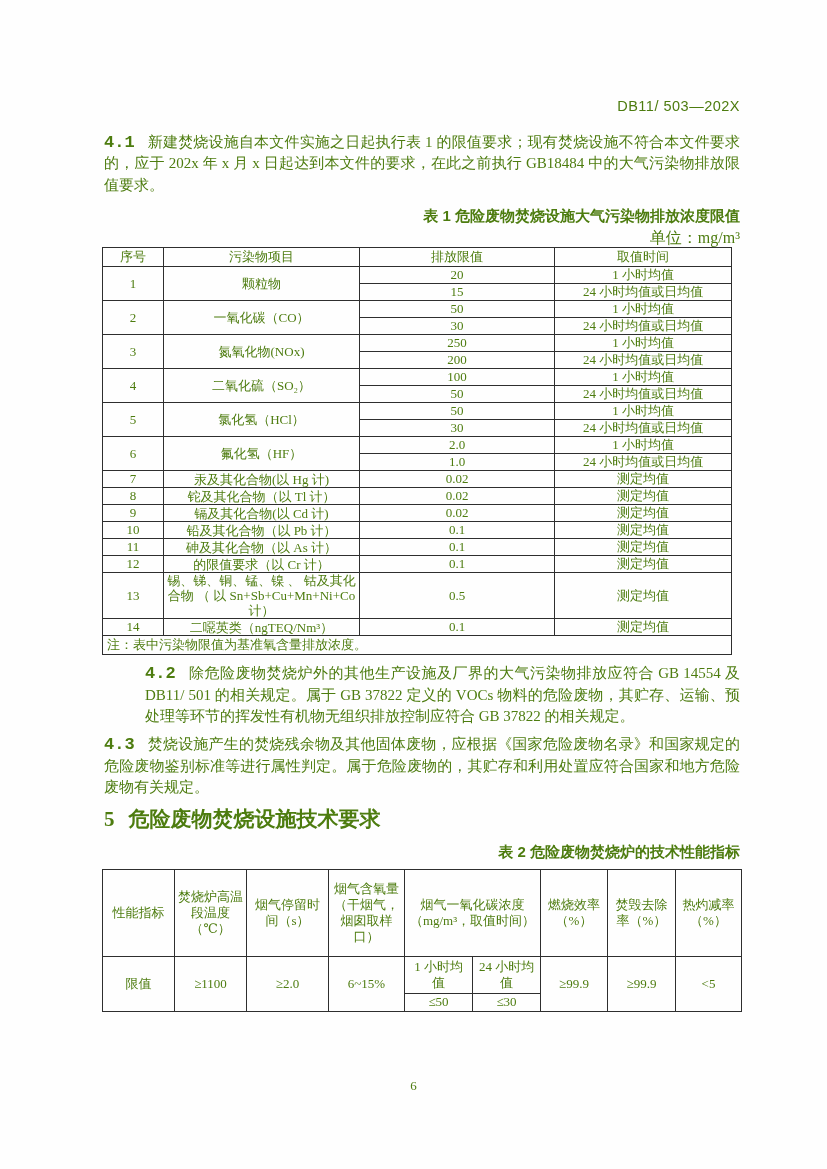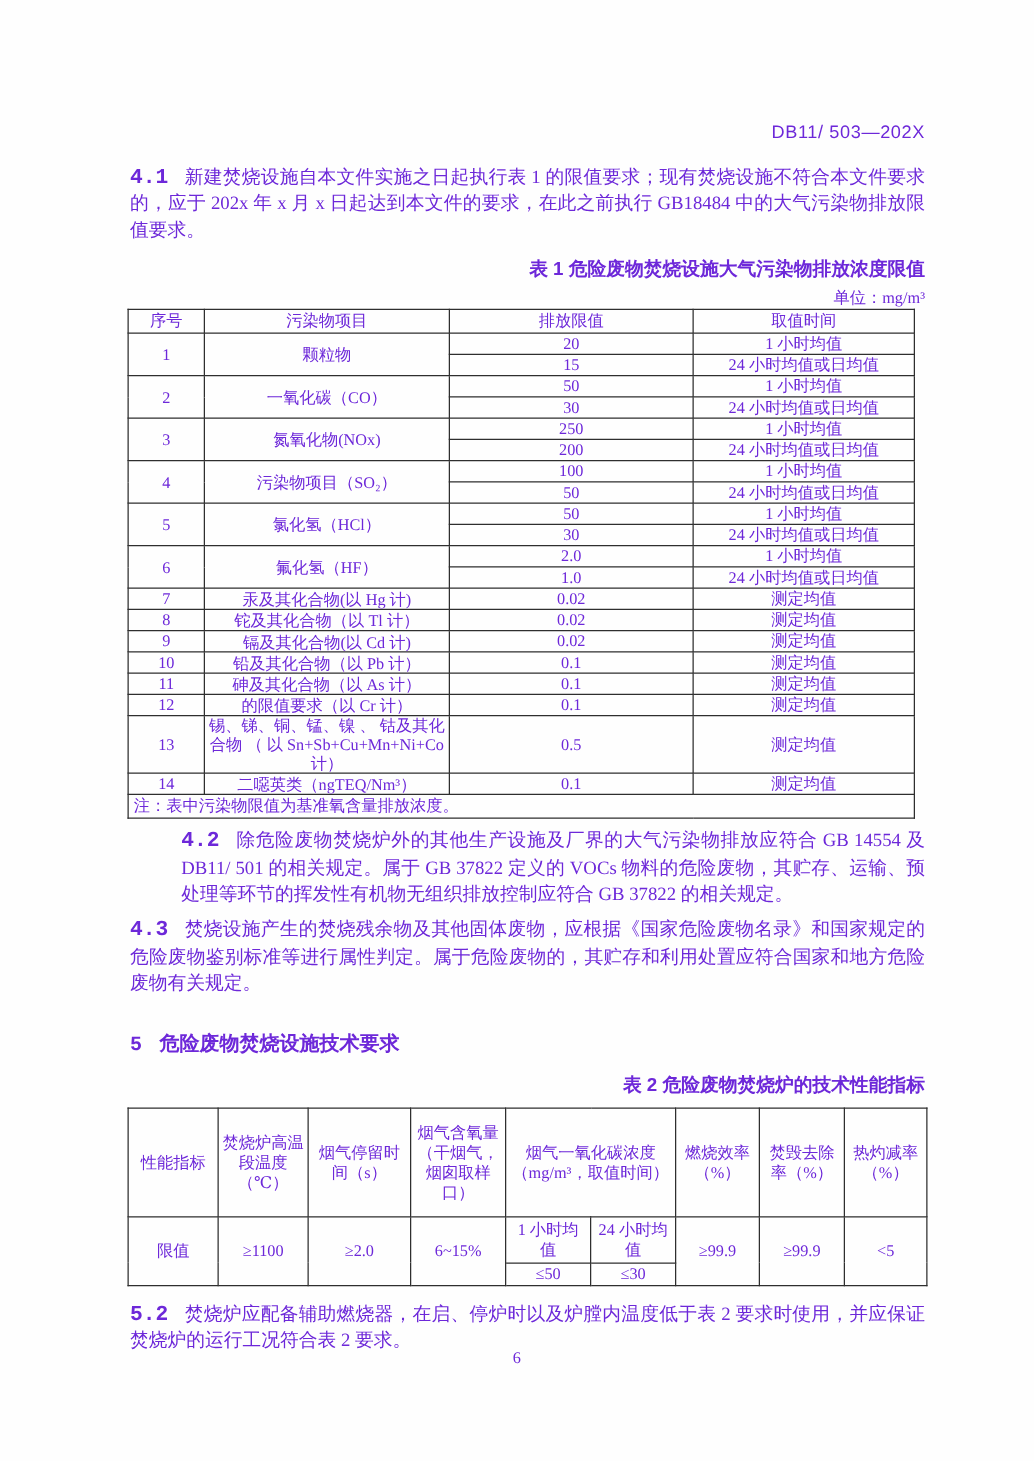--- a/index.html
+++ b/index.html
@@ -1,20 +1,20 @@
 <!DOCTYPE html>
 <html><head>
 <meta charset="utf-8">
 <style>
   html,body{margin:0;padding:0;background:#e8e8e8;}
   .page{
     position:relative;
     width:827px;height:1169px;
     background:#fefefe;
-    color:#6d28d9;
+    color:#4d7c0f;
     font-family:"Liberation Serif","DejaVu Serif",serif;
     overflow:hidden;
     margin:0 auto;
   }
   .content{position:absolute;left:104px;top:97px;width:636px;}
 
   .doc-header{
     text-align:right;
     font-family:"Liberation Sans","DejaVu Sans",sans-serif;
     font-size:14.5px;line-height:18px;letter-spacing:.5px;
@@ -33,21 +33,21 @@
   .c42{margin-top:8px;margin-left:41px;}
   .c43{margin-top:7px;}
   .c52{margin-top:13px;}
 
   .tbl-title{
     text-align:right;font-weight:bold;font-size:15px;line-height:20px;
     font-family:"Liberation Sans","DejaVu Sans",sans-serif;
   }
   .t1-title{margin-top:10px;}
   .t2-title{margin-top:13px;}
-  .unit-line{margin-top:4px;text-align:right;font-size:13px;line-height:15px;}
+  .unit-line{margin-top:4px;text-align:right;font-size:16px;line-height:15px;}
 
   table{
     border-collapse:collapse;table-layout:fixed;
     margin-left:-2px;margin-top:2px;
     font-size:13px;
   }
   th,td{
     border:1px solid #2e2e2e;
     text-align:center;vertical-align:middle;
     padding:0 3px;line-height:15.5px;
@@ -59,23 +59,23 @@
   .t1 td{height:16px;}
   .t1 td.note-cell{text-align:left;height:18px;padding-left:4px;}
   .t1 td.pollutant{line-height:15px;}
   .t2{width:639px;margin-top:7px;}
   .t2 th{height:80px;line-height:16px;padding:3px 2px;}
   .t2 td{line-height:16px;}
   .t2 tr.sub-top td{height:36px;}
   .t2 tr.sub-bottom td{height:17px;}
 
   .sec-heading{
-    margin-top:27px;
-    font-family:Liberation Mono, monospace;
-    font-weight:bold;font-size:16px;line-height:20px;
+    margin-top:10px;
+    font-family:Liberation Serif, serif;
+    font-weight:bold;font-size:21px;line-height:20px;
   }
   .sec-heading .snum{padding-right:14px;}
   .c51{margin-top:13px;}
 
   .page-number{
     position:absolute;left:0;right:0;top:1078px;
     text-align:center;font-size:13px;
   }
 </style>
 </head>
@@ -132,21 +132,21 @@
             <td class="pollutant" rowspan="2">氮氧化物(NOx)</td>
             <td>250</td>
             <td>1 小时均值</td>
           </tr>
           <tr>
             <td>200</td>
             <td>24 小时均值或日均值</td>
           </tr>
           <tr>
             <td rowspan="2">4</td>
-            <td class="pollutant" rowspan="2">污染物项目（SO₂）</td>
+            <td class="pollutant" rowspan="2">二氧化硫（SO₂）</td>
             <td>100</td>
             <td>1 小时均值</td>
           </tr>
           <tr>
             <td>50</td>
             <td>24 小时均值或日均值</td>
           </tr>
           <tr>
             <td rowspan="2">5</td>
             <td class="pollutant" rowspan="2">氯化氢（HCl）</td>
@@ -264,18 +264,17 @@
           <td rowspan="2">≥99.9</td>
           <td rowspan="2">&lt;5</td>
         </tr>
         <tr class="sub-bottom">
           <td>≤50</td>
           <td>≤30</td>
         </tr>
       </tbody>
     </table>
 
-    <p class="clause c52"><span class="cnum">5.2</span><span>焚烧炉应配备辅助燃烧器，在启、停炉时以及炉膛内温度低于表 2 要求时使用，并应保证焚烧炉的运行工况符合表 2 要求。</span></p>
 
   </div>
 
   <div class="page-number">6</div>
 </div>
 
 </body></html>

